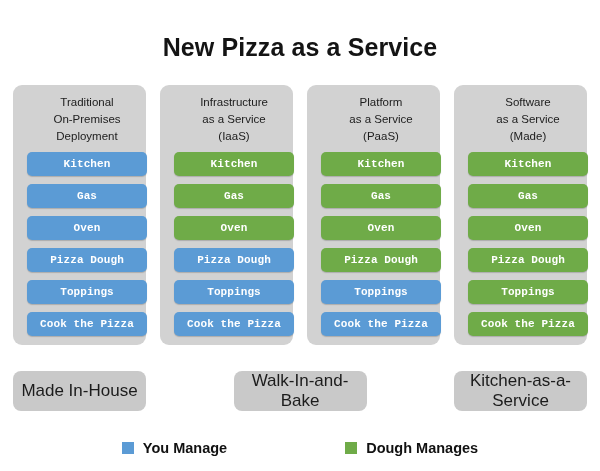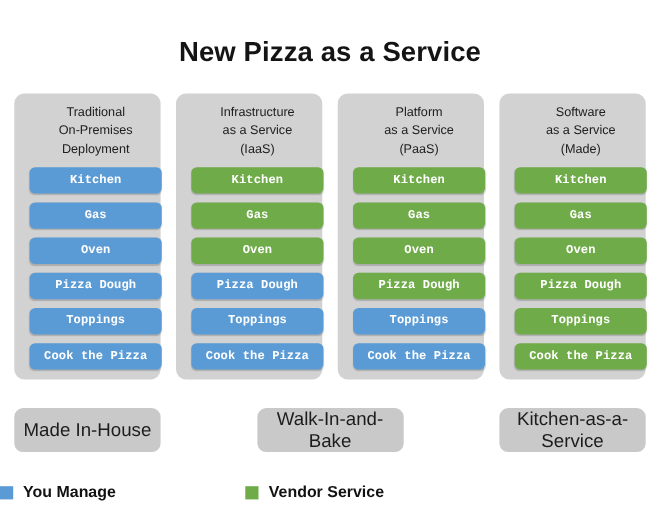--- a/index.html
+++ b/index.html
@@ -112,21 +112,21 @@
     text-align: center;
   }
 
   
   .legend {
     position: absolute;
     top: 425px;
     left: 0;
     width: 600px;
     display: flex;
-    justify-content: flex-start;
+    justify-content: center;
     gap: 118px;
   }
   .legend-item {
     display: flex;
     align-items: center;
     gap: 9px;
   }
   .legend-swatch {
     width: 12px;
     height: 12px;
@@ -216,17 +216,17 @@
       <div class="footer-box">Kitchen-as-a-Service</div>
     </div>
 
   <div class="legend">
       <div class="legend-item">
         <span class="legend-swatch blue"></span>
         <span class="legend-label">You Manage</span>
       </div>
       <div class="legend-item">
         <span class="legend-swatch green"></span>
-        <span class="legend-label">Vendor Service</span>
+        <span class="legend-label">Dough Manages</span>
       </div>
     </div>
 
 </div>
 
 </body></html>

